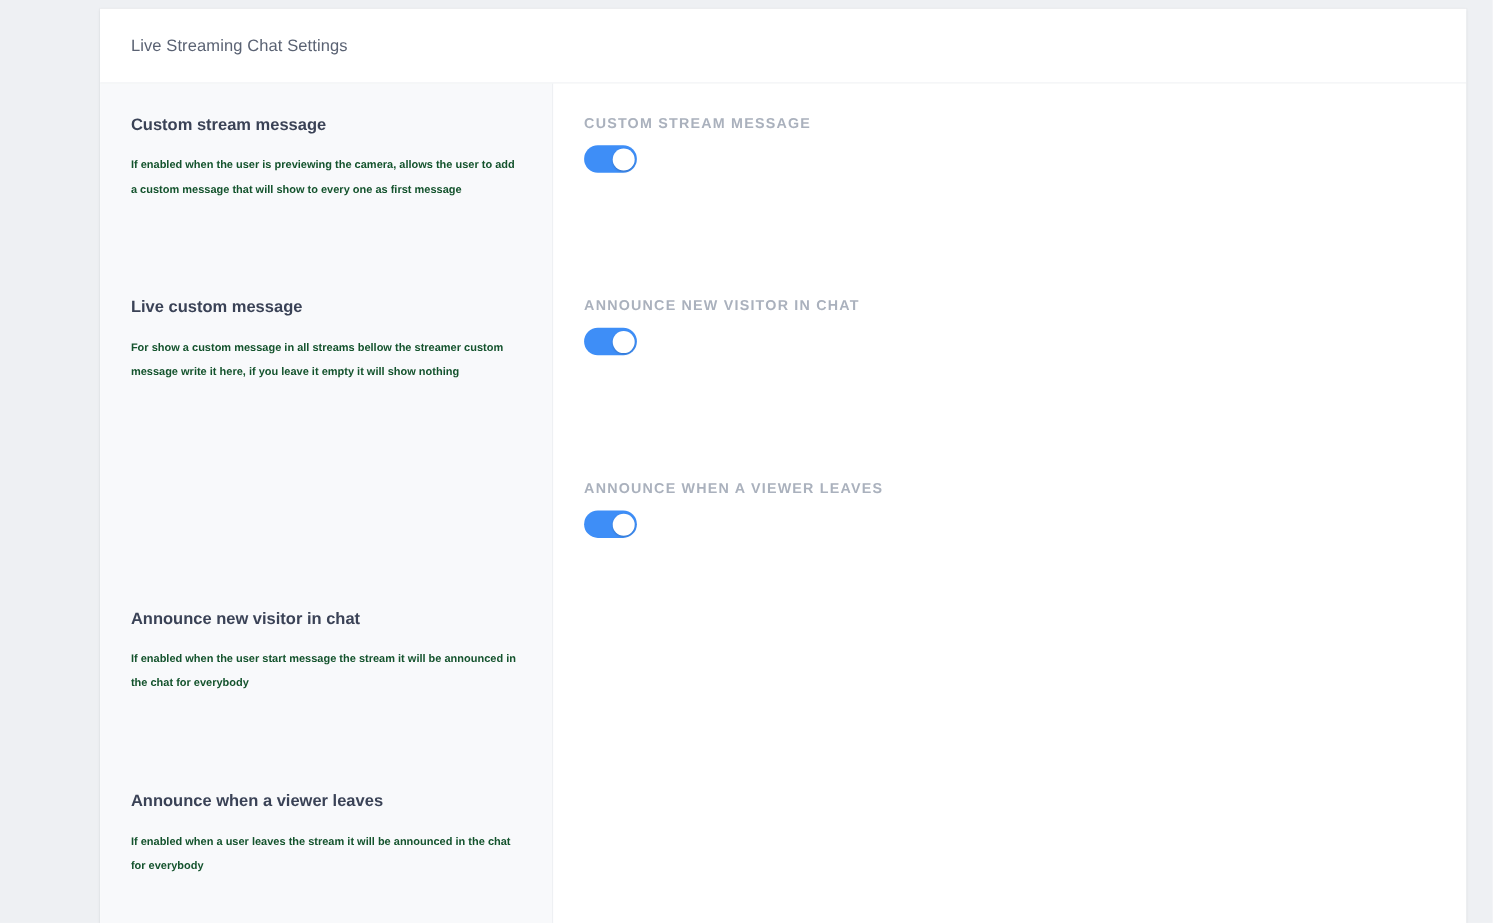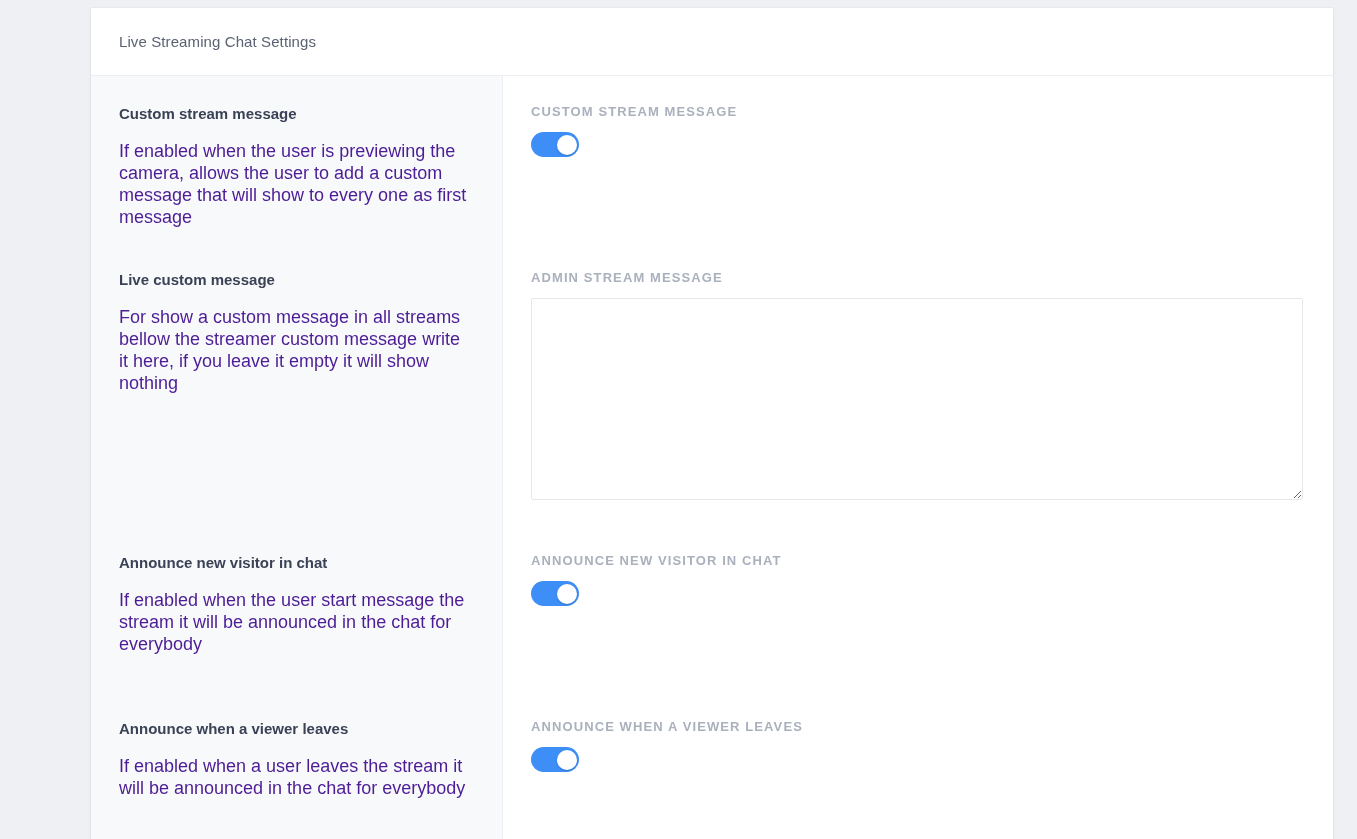--- a/index.html
+++ b/index.html
@@ -64,25 +64,26 @@
     box-sizing: border-box;
   }
   .desc-title {
     font-size: 15px;
     font-weight: 700;
     color: #3a4256;
     line-height: 20px;
     margin: 0 0 16px 0;
   }
   .desc-text {
-    font-size: 18px;
-    color: #4c1d95;
+    font-size: 10px;
+    color: #14532d;
     line-height: 22px;
     margin: 0;
     max-width: 360px;
+    font-weight: bold;
   }
 
   
   .desc-block-0 { height: 166px; }
   .desc-block-1 { height: 283px; }
   .desc-block-2 { height: 166px; }
   .desc-block-3 { height: 120px; }
 
   
   .ctrl-col {
@@ -197,24 +198,20 @@
 
     <div class="ctrl-col">
 
       <div class="ctrl-row ctrl-row-0">
         <span class="ctrl-label">CUSTOM STREAM MESSAGE</span>
         <div class="toggle on">
           <span class="knob"></span>
         </div>
       </div>
 
-      <div class="ctrl-row ctrl-row-1">
-        <span class="ctrl-label">ADMIN STREAM MESSAGE</span>
-        <textarea class="admin-textarea" placeholder="" style=""></textarea>
-      </div>
 
       <div class="ctrl-row ctrl-row-2">
         <span class="ctrl-label">ANNOUNCE NEW VISITOR IN CHAT</span>
         <div class="toggle on">
           <span class="knob"></span>
         </div>
       </div>
 
       <div class="ctrl-row ctrl-row-3">
         <span class="ctrl-label">ANNOUNCE WHEN A VIEWER LEAVES</span>

